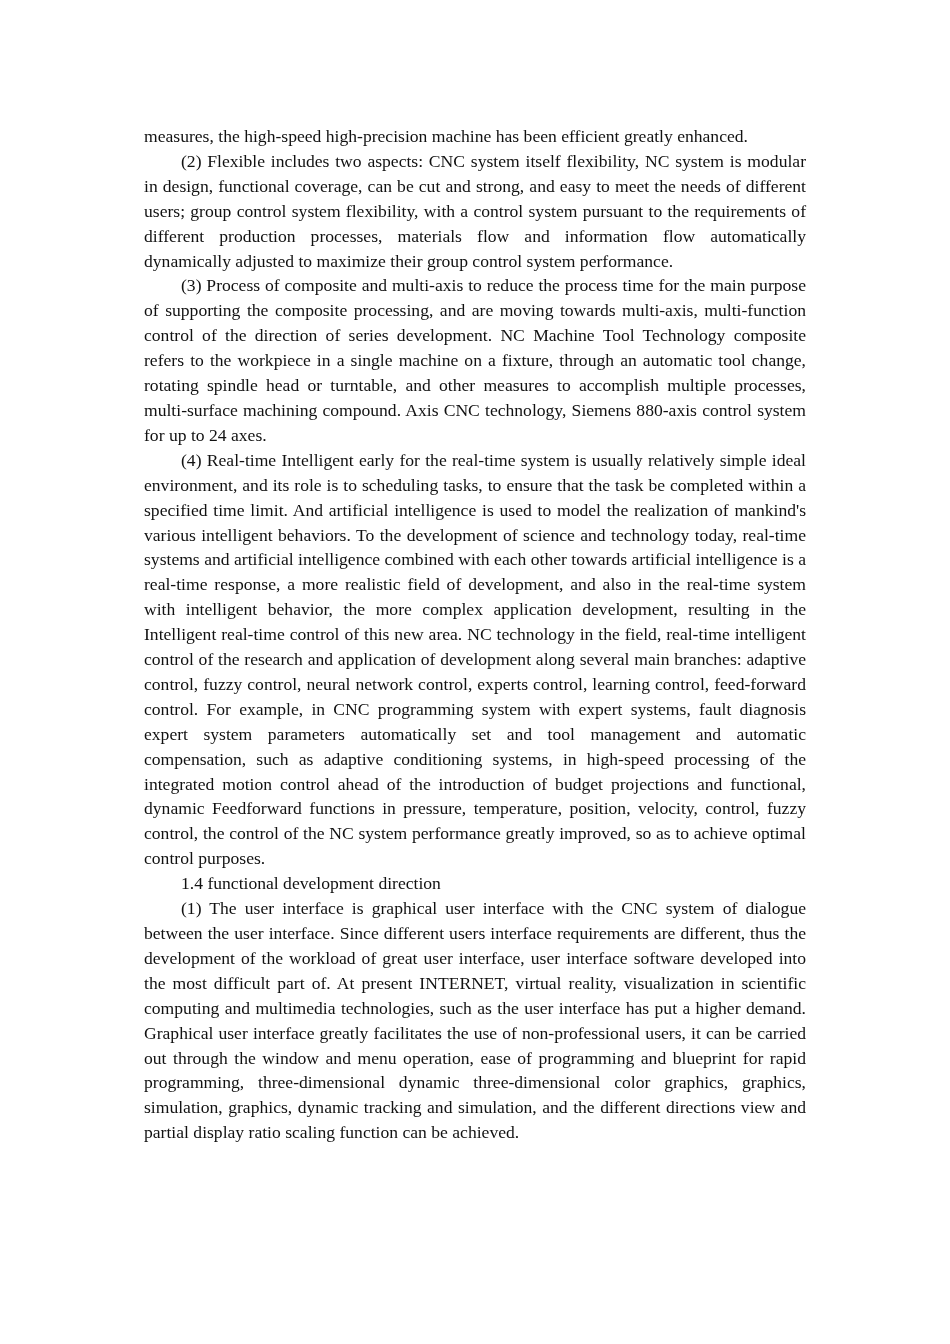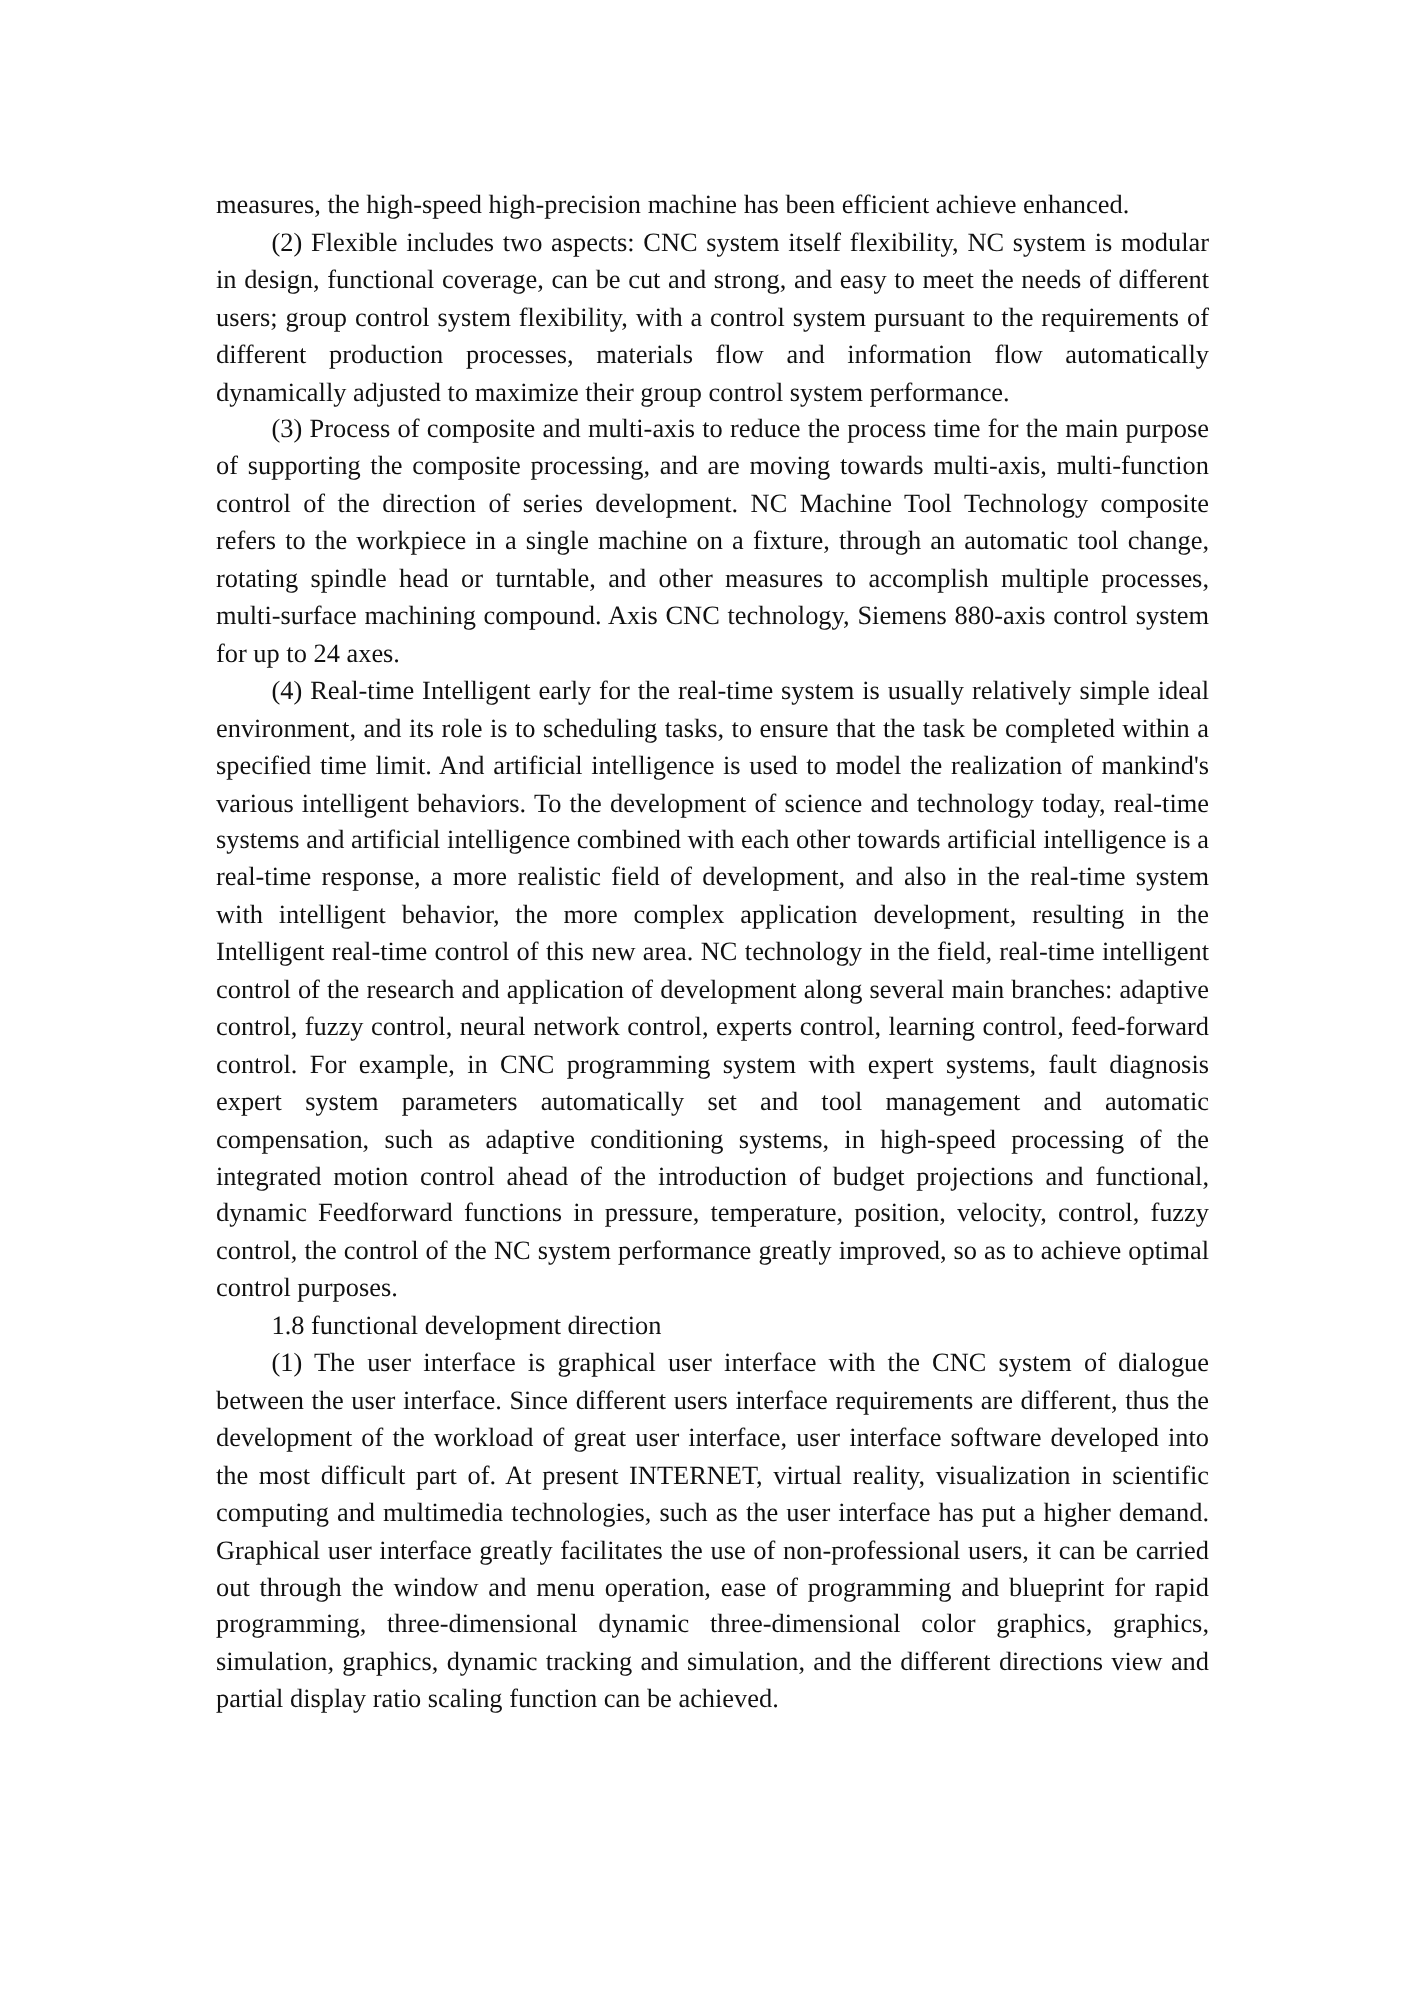--- a/index.html
+++ b/index.html
@@ -15,19 +15,19 @@
     color: #111111;
     text-align: justify;
   }
   .page p { margin: 0; }
   .indent { text-indent: 37px; }
 </style>
 </head>
 <body>
 
 <div class="page">
-  <p>measures, the high-speed high-precision machine has been efficient achieve enhanced.</p>
+  <p>measures, the high-speed high-precision machine has been efficient greatly enhanced.</p>
   <p class="indent">(2) Flexible includes two aspects: CNC system itself flexibility, NC system is modular in design, functional coverage, can be cut and strong, and easy to meet the needs of different users; group control system flexibility, with a control system pursuant to the requirements of different production processes, materials flow and information flow automatically dynamically adjusted to maximize their group control system performance.</p>
   <p class="indent">(3) Process of composite and multi-axis to reduce the process time for the main purpose of supporting the composite processing, and are moving towards multi-axis, multi-function control of the direction of series development. NC Machine Tool Technology composite refers to the workpiece in a single machine on a fixture, through an automatic tool change, rotating spindle head or turntable, and other measures to accomplish multiple processes, multi-surface machining compound. Axis CNC technology, Siemens 880-axis control system for up to 24 axes.</p>
   <p class="indent">(4) Real-time Intelligent early for the real-time system is usually relatively simple ideal environment, and its role is to scheduling tasks, to ensure that the task be completed within a specified time limit. And artificial intelligence is used to model the realization of mankind's various intelligent behaviors. To the development of science and technology today, real-time systems and artificial intelligence combined with each other towards artificial intelligence is a real-time response, a more realistic field of development, and also in the real-time system with intelligent behavior, the more complex application development, resulting in the Intelligent real-time control of this new area. NC technology in the field, real-time intelligent control of the research and application of development along several main branches: adaptive control, fuzzy control, neural network control, experts control, learning control, feed-forward control. For example, in CNC programming system with expert systems, fault diagnosis expert system parameters automatically set and tool management and automatic compensation, such as adaptive conditioning systems, in high-speed processing of the integrated motion control ahead of the introduction of budget projections and functional, dynamic Feedforward functions in pressure, temperature, position, velocity, control, fuzzy control, the control of the NC system performance greatly improved, so as to achieve optimal control purposes.</p>
-  <p class="indent">1.8 functional development direction</p>
+  <p class="indent">1.4 functional development direction</p>
   <p class="indent">(1) The user interface is graphical user interface with the CNC system of dialogue between the user interface. Since different users interface requirements are different, thus the development of the workload of great user interface, user interface software developed into the most difficult part of. At present INTERNET, virtual reality, visualization in scientific computing and multimedia technologies, such as the user interface has put a higher demand. Graphical user interface greatly facilitates the use of non-professional users, it can be carried out through the window and menu operation, ease of programming and blueprint for rapid programming, three-dimensional dynamic three-dimensional color graphics, graphics, simulation, graphics, dynamic tracking and simulation, and the different directions view and partial display ratio scaling function can be achieved.</p>
 </div>
 
 </body></html>

